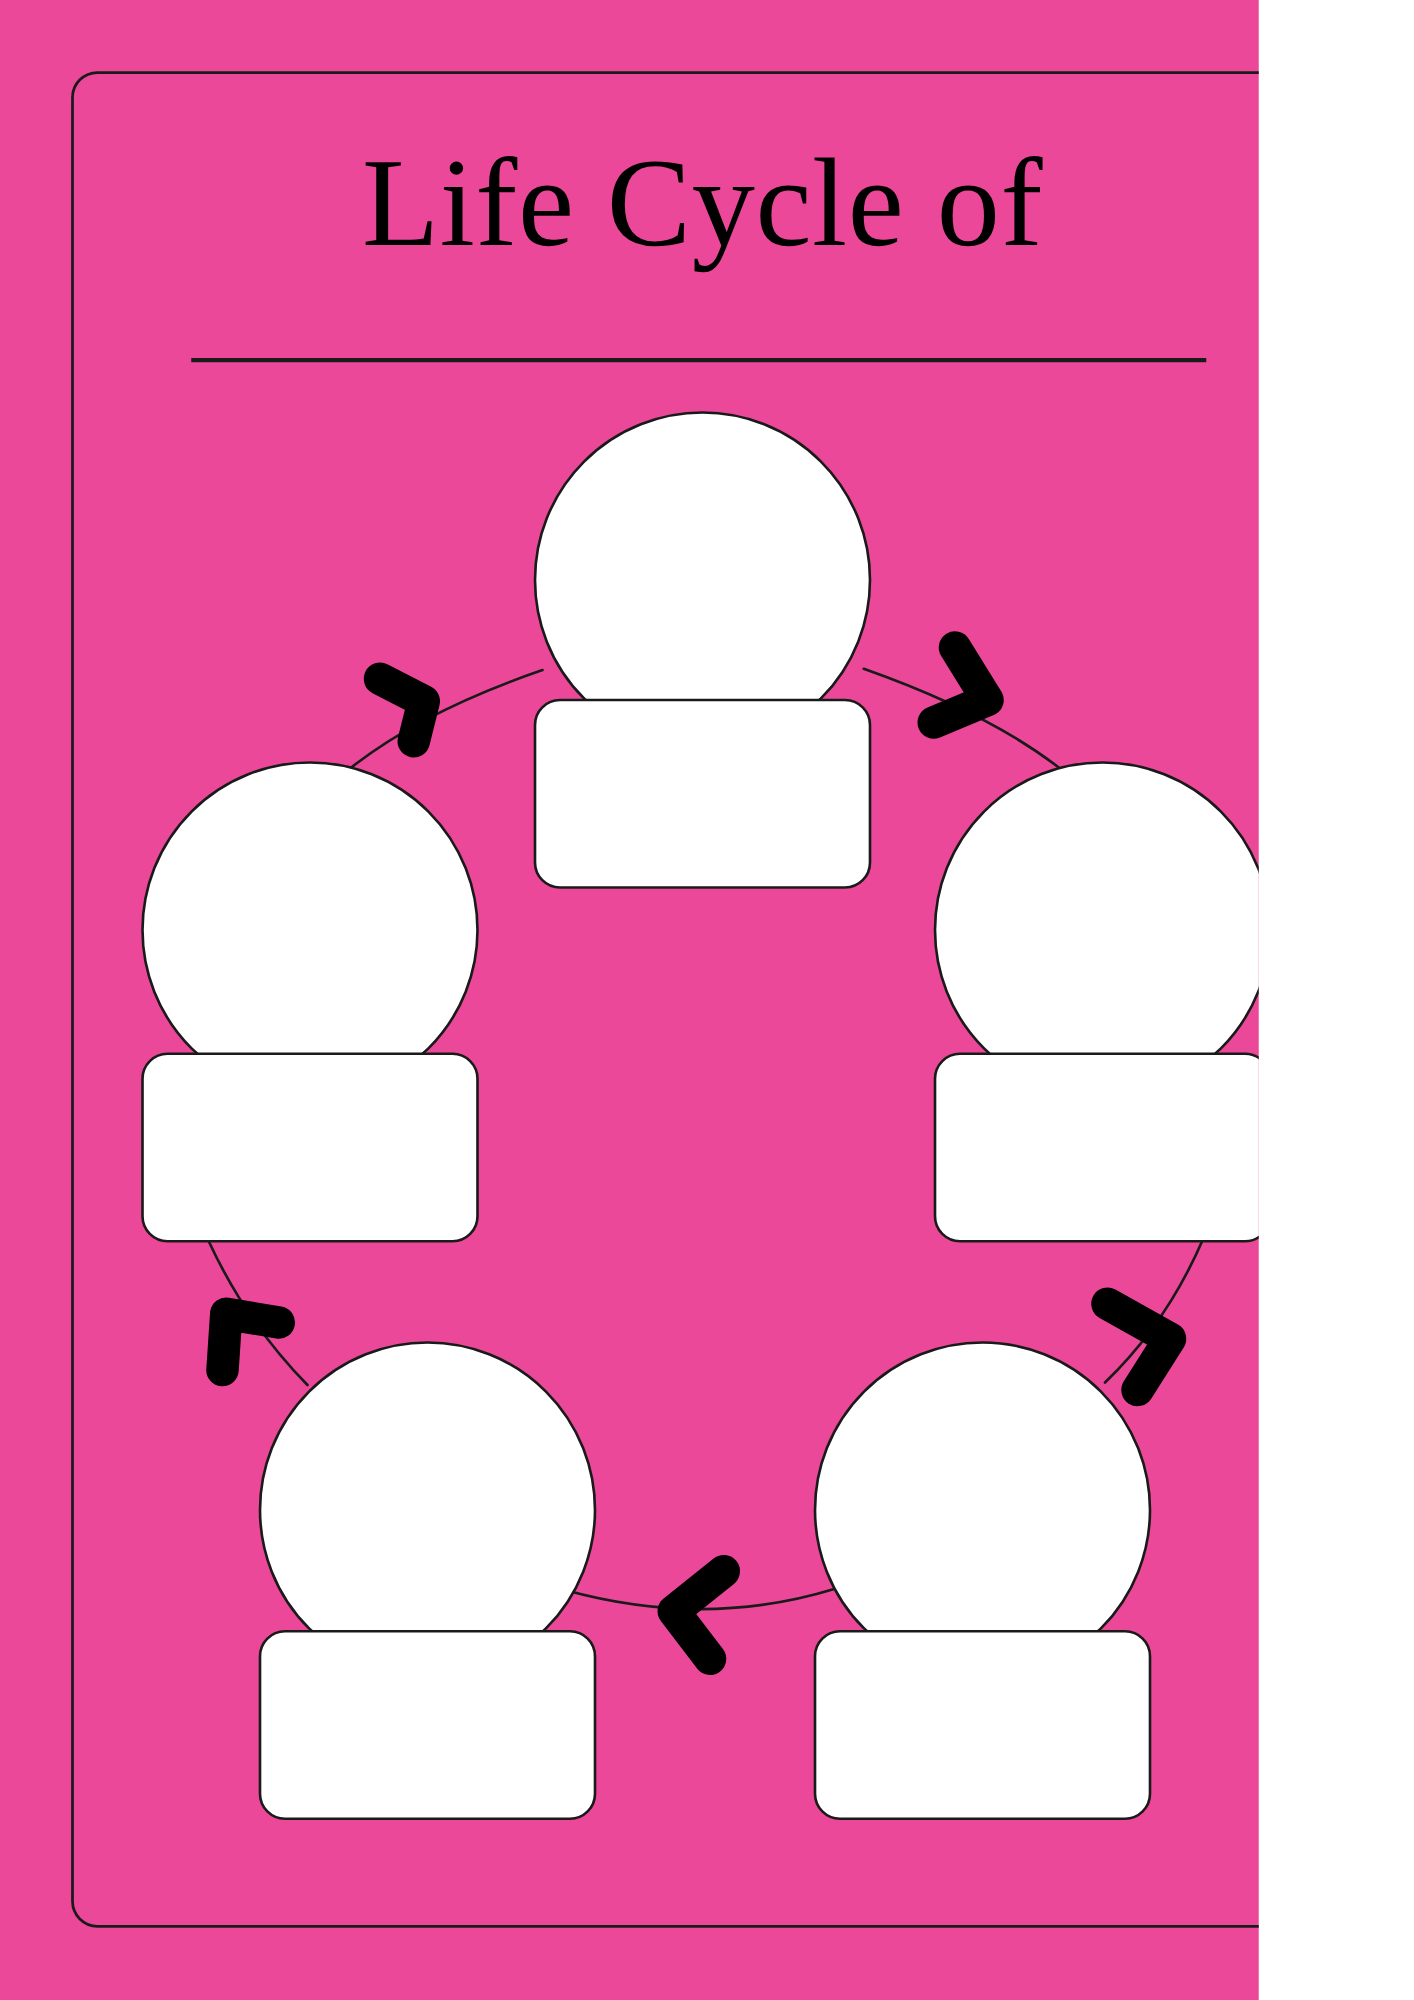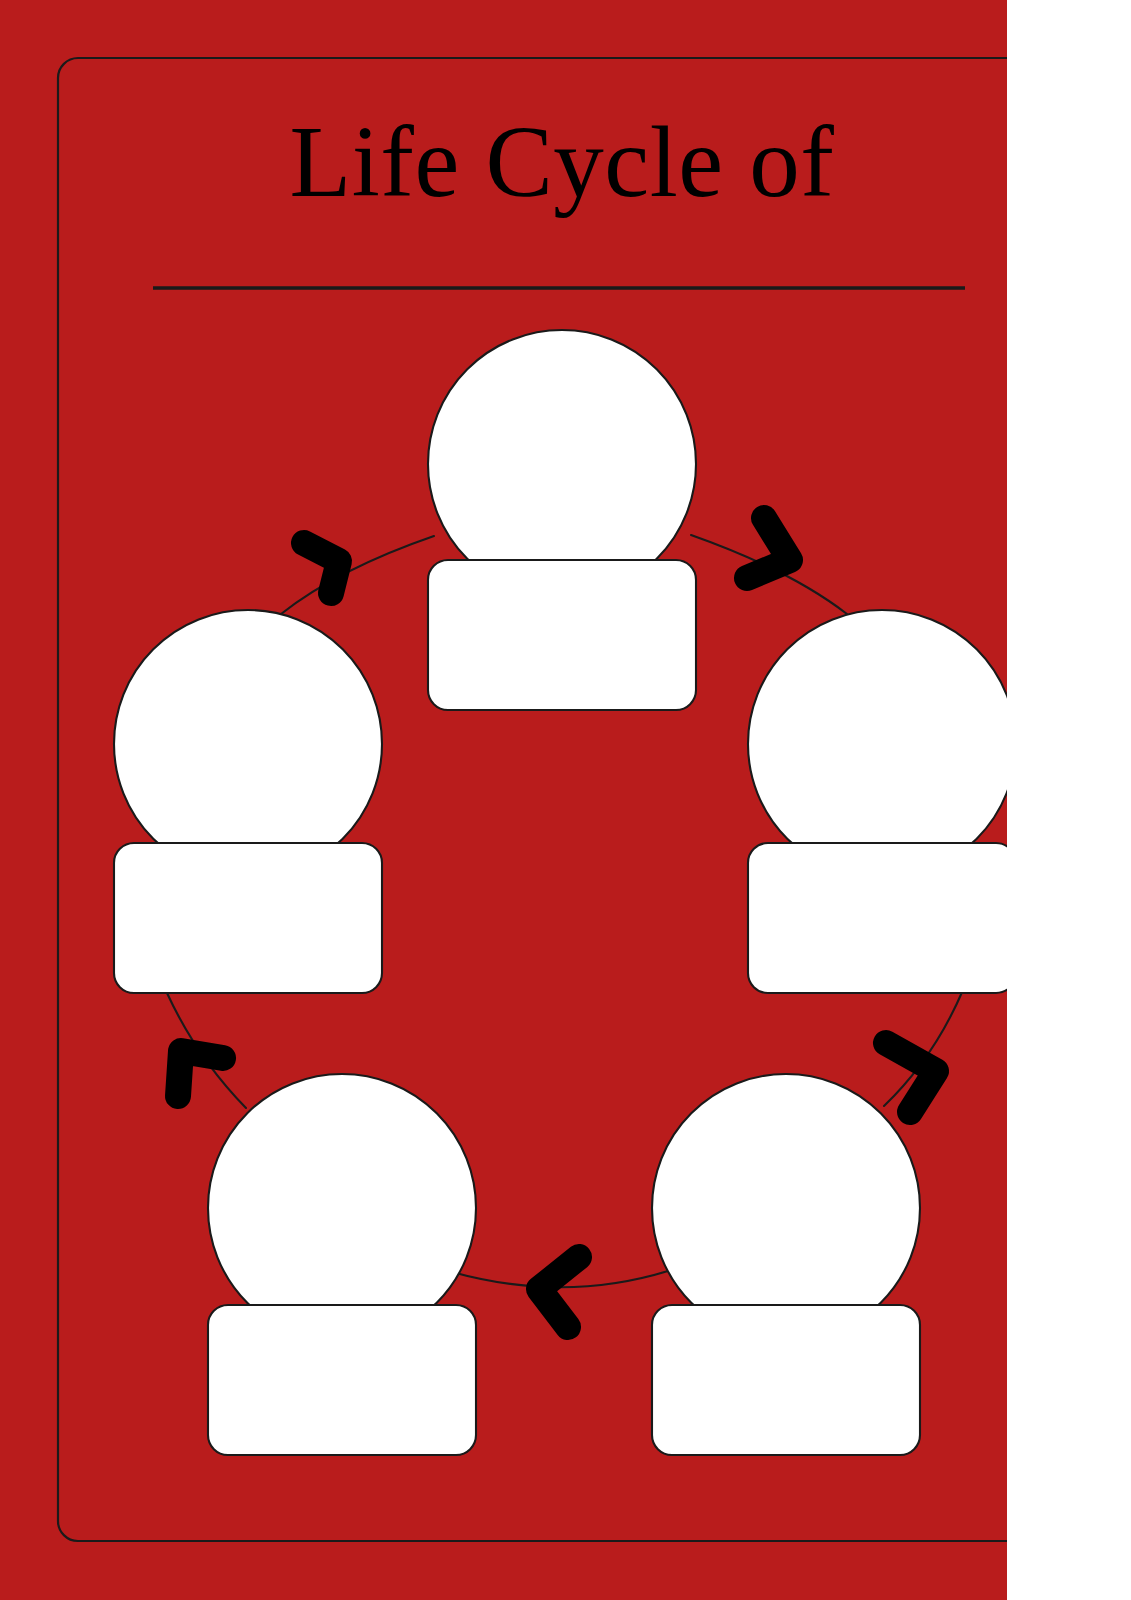--- a/index.html
+++ b/index.html
@@ -8,21 +8,21 @@
     padding: 0;
     background: #ffffff;
   }
   body {
     font-family: "Liberation Serif", serif;
   }
   #page {
     position: relative;
     width: 1007px;
     height: 1600px;
-    background: #b91c1c;
+    background: #ec4899;
     overflow: hidden;
   }
   #worksheet-svg {
     position: absolute;
     left: 0;
     top: 0;
     width: 1131px;
     height: 1600px;
     display: block;
   }

